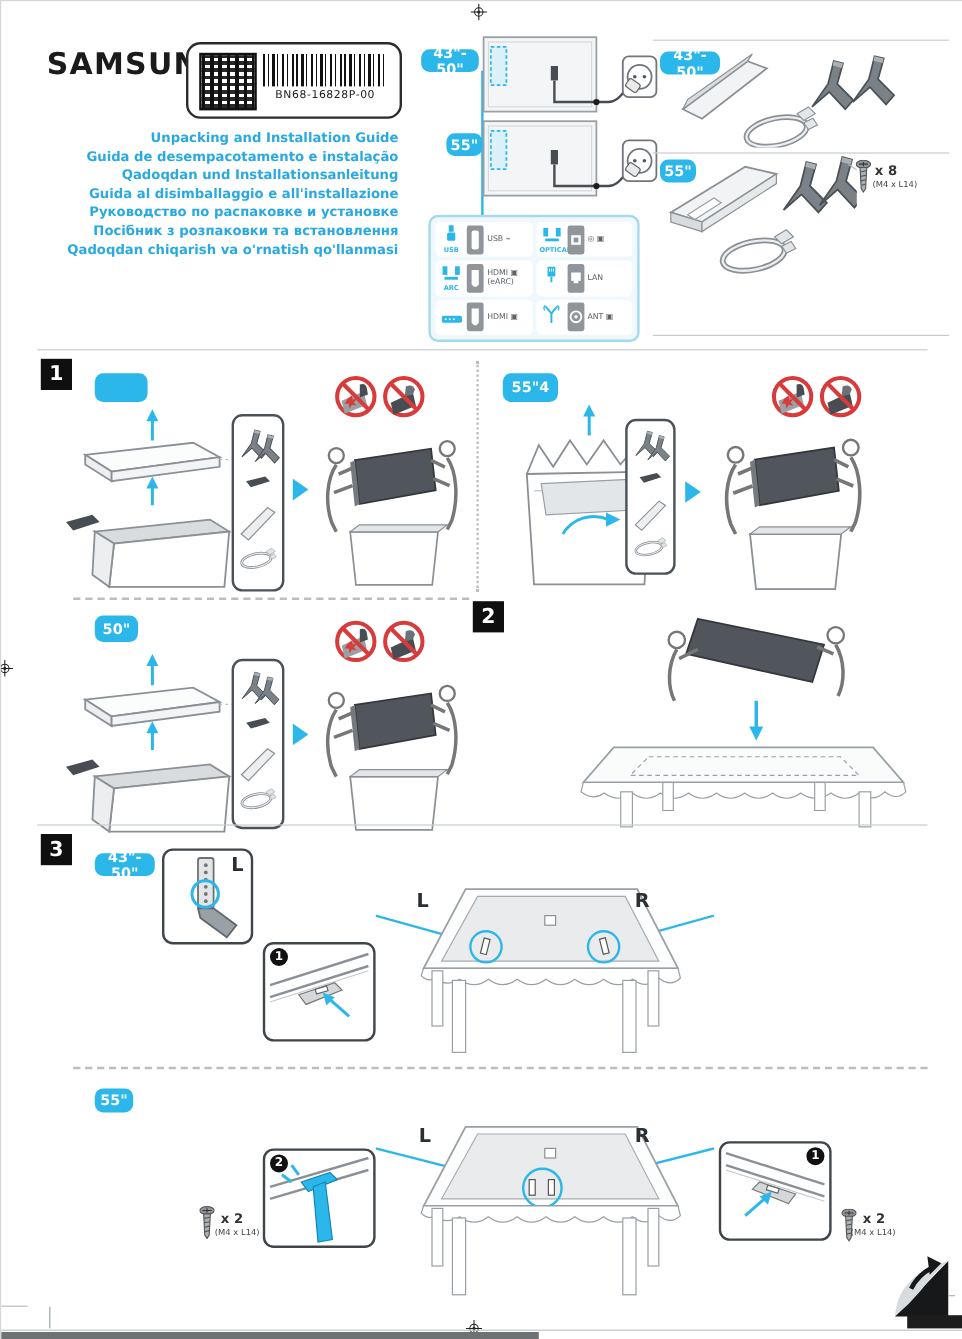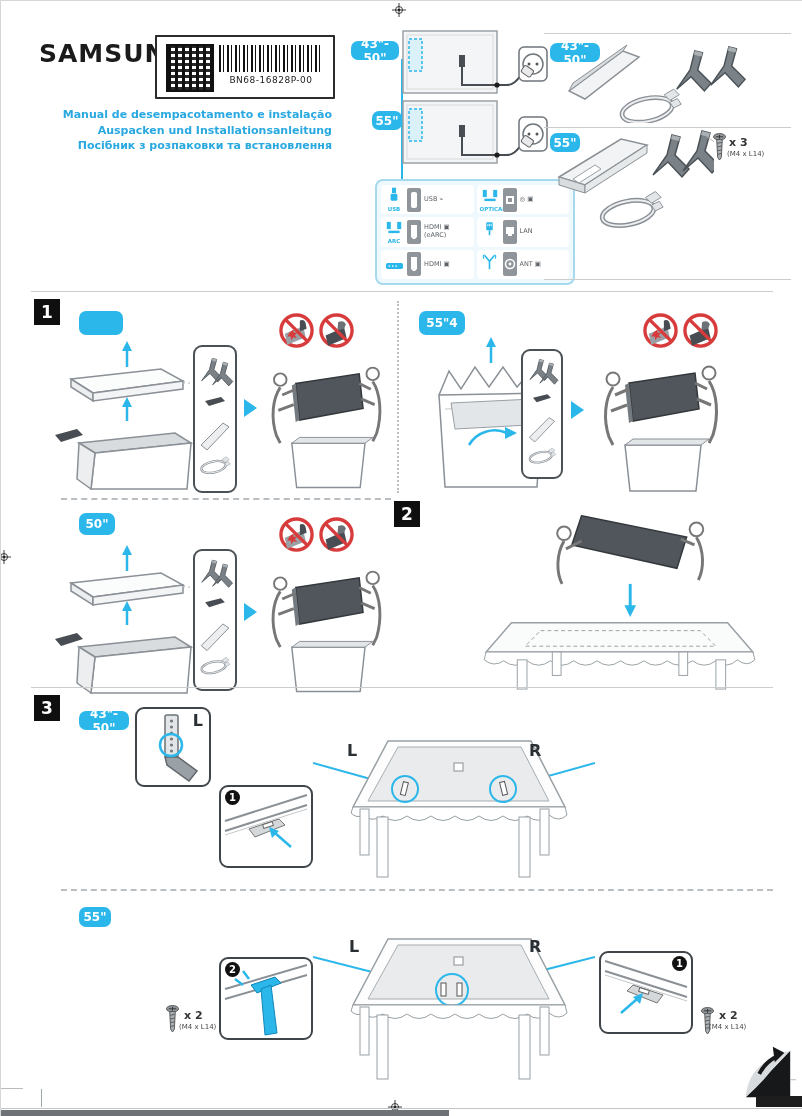--- a/index.html
+++ b/index.html
@@ -1,19 +1,19 @@
 <!DOCTYPE html>
 <html><head>
 <meta charset="utf-8">
 <style>
   html,body{margin:0;padding:0;background:#e8e8e8;font-family:"DejaVu Sans","Liberation Sans",sans-serif;}
   .page{position:relative;width:802px;height:1116px;background:#fff;border:1px solid #d6d6d6;overflow:hidden;margin:0 auto;}
   .abs{position:absolute;}
   .logo{font-size:25px;font-weight:800;letter-spacing:1px;color:#1b1b1b;}
-  .labelbox{border:2px solid #2b2b2b;border-radius:1px;background:#fff;}
+  .labelbox{border:2px solid #2b2b2b;border-radius:12px;background:#fff;}
   .qr{background:
       repeating-linear-gradient(0deg,rgba(17,17,17,.9) 0 3px,transparent 3px 6px),
       repeating-linear-gradient(90deg,#111 0 3px,#fff 3px 7px);
       border:2px solid #111;}
   .barcode{background:repeating-linear-gradient(90deg,#111 0 2px,#fff 2px 4px,#111 4px 5px,#fff 5px 8px);}
   .code{font-size:9px;color:#222;text-align:center;letter-spacing:.5px;}
   .titles{text-align:right;font-weight:bold;font-size:11px;line-height:15.6px;color:#29a9e0;}
   .titles span{display:block;}
   .szlabel{background:#2cb7ea;color:#fff;font-weight:bold;font-size:12px;border-radius:7px;text-align:center;display:flex;align-items:center;justify-content:center;}
   .stepnum{background:#0f0f0f;color:#fff;font-weight:bold;font-size:17px;width:26px;height:26px;display:flex;align-items:center;justify-content:center;}
@@ -279,36 +279,40 @@
 
   <div class="abs logo" style="left:38px;top:38px">SAMSUNG</div>
 
   <div class="abs labelbox" style="left:154px;top:34px;width:176px;height:60px">
     <div class="abs qr" style="left:9px;top:7px;width:44px;height:44px"></div>
     <div class="abs barcode" style="left:62px;top:8px;width:104px;height:27px"></div>
     <div class="abs code" style="left:60px;top:38px;width:108px">BN68-16828P-00</div>
   </div>
 
   <div class="abs titles" style="left:40px;top:106px;width:291px">
-    <span>Manual de desempacotamento e instalação</span>
-    <span>Auspacken und Installationsanleitung</span>
+    <span>Unpacking and Installation Guide</span>
+    <span>Guida de desempacotamento e instalação</span>
+    <span>Qadoqdan und Installationsanleitung</span>
+    <span>Guida al disimballaggio e all'installazione</span>
+    <span>Руководство по распаковке и установке</span>
     <span>Посібник з розпаковки та встановлення</span>
+    <span>Qadoqdan chiqarish va o'rnatish qo'llanmasi</span>
   </div>
 
   <div class="abs" style="left:400px;top:58px;width:2px;height:122px;background:#2cb7ea"></div>
   <svg class="abs" style="left:346px;top:26px" width="204" height="76">
       <use href="#tvset"></use>
     </svg>
   <svg class="abs" style="left:346px;top:96px" width="204" height="76">
       <use href="#tvset"></use>
     </svg>
   <div class="abs szlabel" style="left:350px;top:40px;width:48px;height:19px">43"- 50"</div>
   <div class="abs szlabel" style="left:371px;top:110px;width:30px;height:19px">55"</div>
 
-  <div class="abs ports" style="left:374px;top:178px;width:200px;height:106px">
+  <div class="abs ports" style="left:356px;top:178px;width:176px;height:106px">
     <div class="pcell">
       <span class="pdev">
         <svg width="14" height="15" viewBox="0 0 20 22">
             <rect x="7" y="1" width="6" height="8" fill="#2cb7ea"></rect>
             <rect x="5" y="10" width="10" height="10" rx="2" fill="#2cb7ea"></rect>
           </svg>
         <span class="nm">USB</span>
       </span>
       <span class="pport">
           <svg width="8" height="18" viewBox="0 0 8 18">
@@ -419,21 +423,21 @@
   <svg class="abs" style="left:548px;top:128px" width="165" height="120">
     <use href="#plate55" x="6" y="4" width="96" height="62"></use>
     <use href="#stand" x="96" y="0" width="46" height="50"></use>
     <use href="#stand" x="126" y="-4" width="46" height="50"></use>
     <line x1="158" y1="8" x2="170" y2="16" stroke="#b5babd" stroke-width="1"></line>
     <use href="#tie" x="46" y="60" width="72" height="44"></use>
   </svg>
   <svg class="abs" style="left:712px;top:132px" width="13" height="28">
       <use href="#screw" width="13" height="28"></use>
     </svg>
-  <div class="abs qty" style="left:728px;top:135px">x 3</div>
+  <div class="abs qty" style="left:728px;top:135px">x 8</div>
   <div class="abs spec" style="left:726px;top:149px">(M4 x L14)</div>
 
   <div class="abs hline" style="left:30px;top:290px;width:742px"></div>
   <div class="abs stepnum" style="left:33px;top:298px">1</div>
 
   <div class="abs szlabel" style="left:78px;top:310px;width:44px;height:24px"></div>
   <svg class="abs" style="left:48px;top:338px" width="150" height="155">
       <use href="#unboxA"></use>
     </svg>
   <div class="abs insetbox" style="left:192px;top:344px;width:44px;height:148px">

